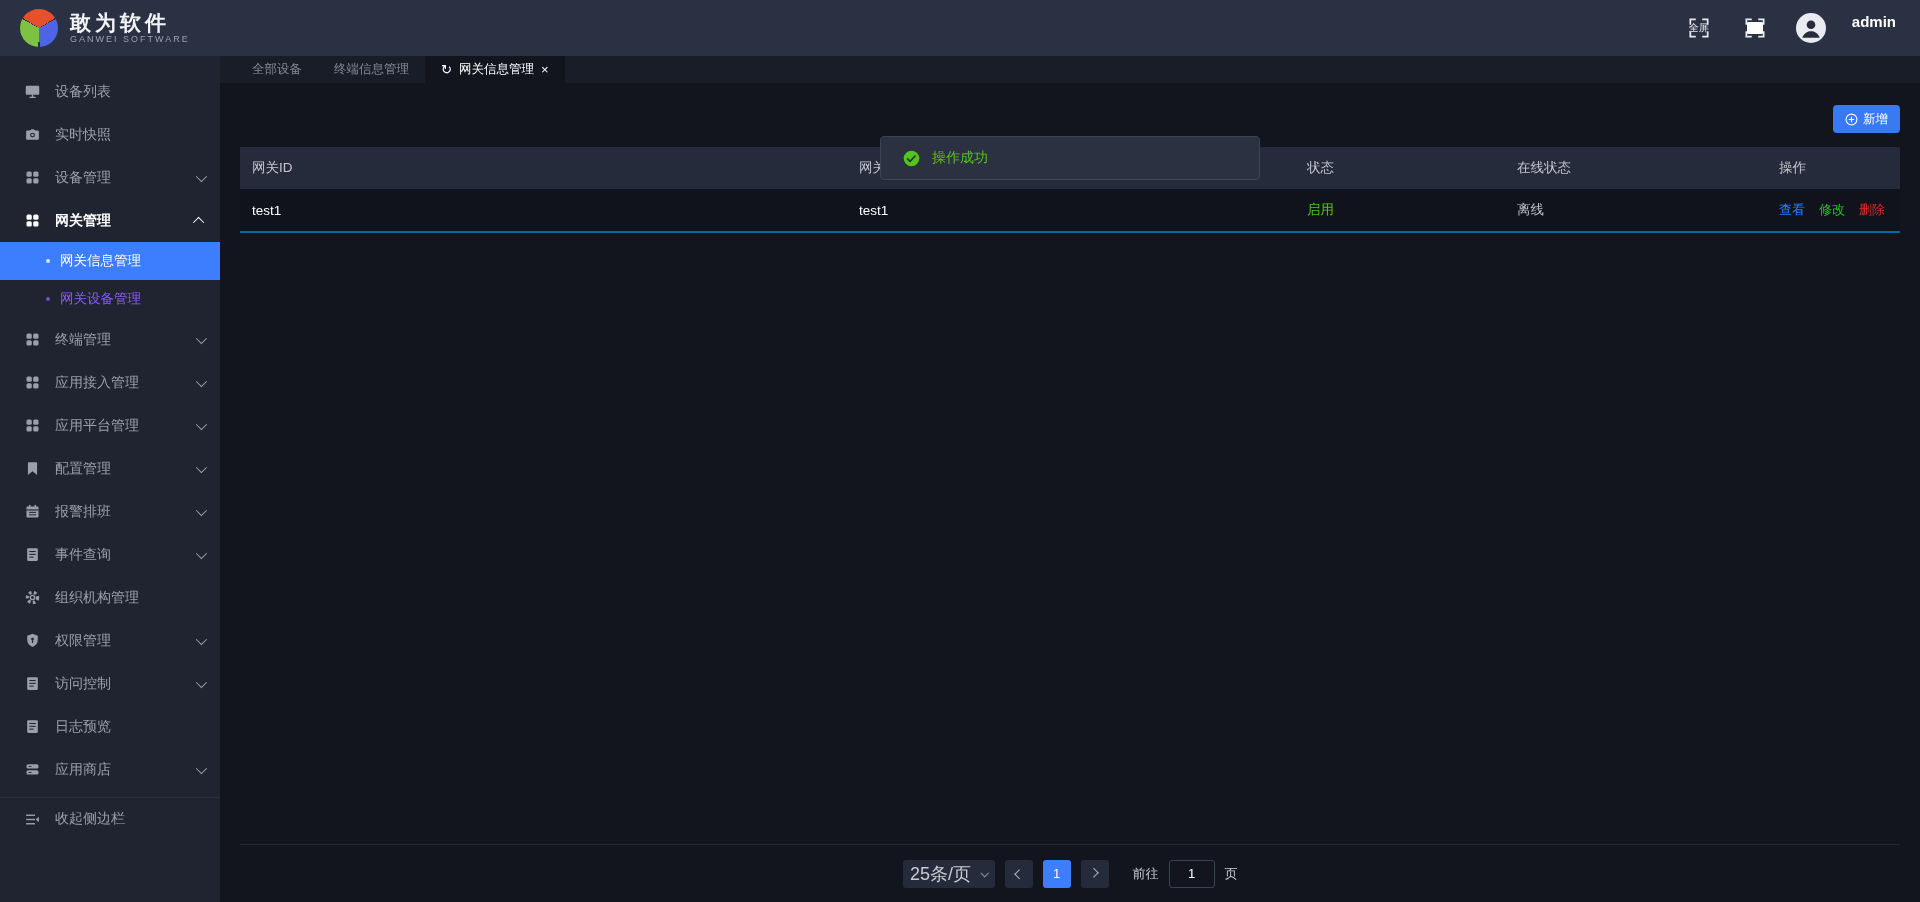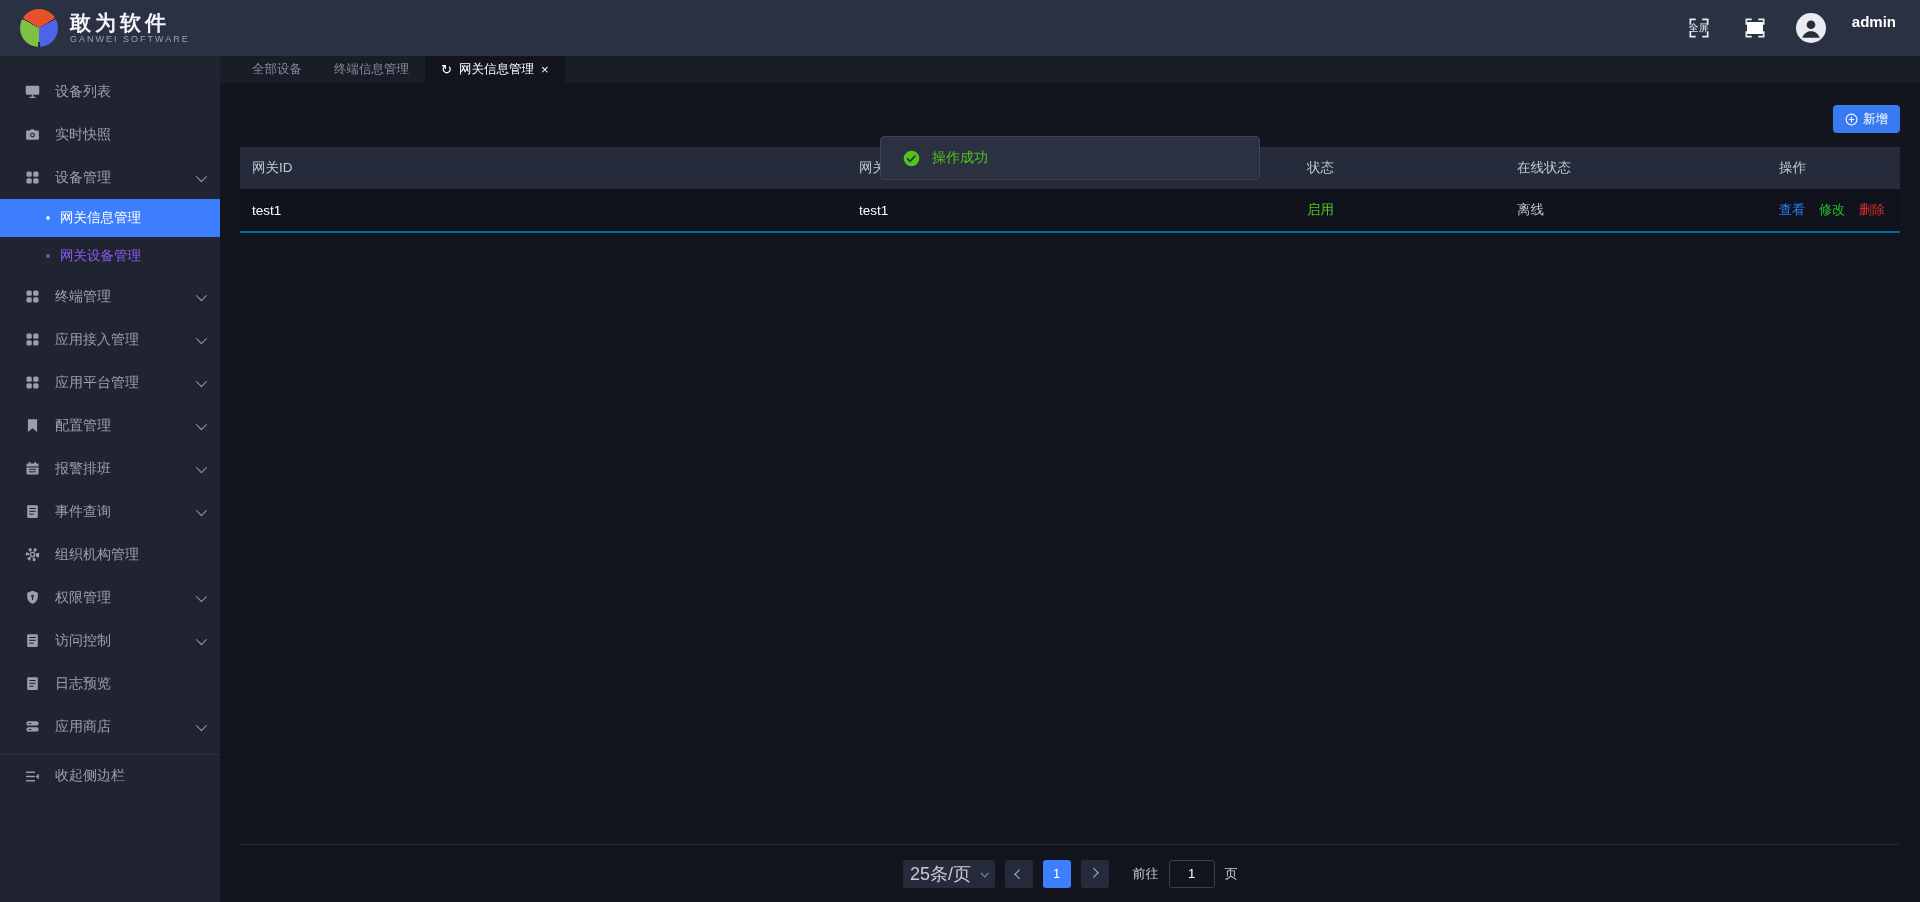--- a/index.html
+++ b/index.html
@@ -167,20 +167,32 @@
         <span class="mi-icon">
           <svg viewBox="0 0 24 24" fill="currentColor">
             <rect x="3.5" y="3.5" width="7.5" height="7.5" rx="2.2"></rect>
             <rect x="13" y="3.5" width="7.5" height="7.5" rx="2.2"></rect>
             <rect x="3.5" y="13" width="7.5" height="7.5" rx="2.2"></rect>
             <rect x="13" y="13" width="7.5" height="7.5" rx="2.2"></rect>
           </svg>
         </span>
         <span class="mi-label">设备管理</span>
         <span class="chev down"></span>
+      </div>
+      <div class="menu-item active-parent">
+        <span class="mi-icon">
+          <svg viewBox="0 0 24 24" fill="currentColor">
+            <rect x="3.5" y="3.5" width="7.5" height="7.5" rx="2.2"></rect>
+            <rect x="13" y="3.5" width="7.5" height="7.5" rx="2.2"></rect>
+            <rect x="3.5" y="13" width="7.5" height="7.5" rx="2.2"></rect>
+            <rect x="13" y="13" width="7.5" height="7.5" rx="2.2"></rect>
+          </svg>
+        </span>
+        <span class="mi-label">网关管理</span>
+        <span class="chev up"></span>
       </div>
       <div class="submenu-item active">
         <span class="bullet"></span>
         <span>网关信息管理</span>
       </div>
       <div class="submenu-item">
         <span class="bullet"></span>
         <span>网关设备管理</span>
       </div>
       <div class="menu-item">

